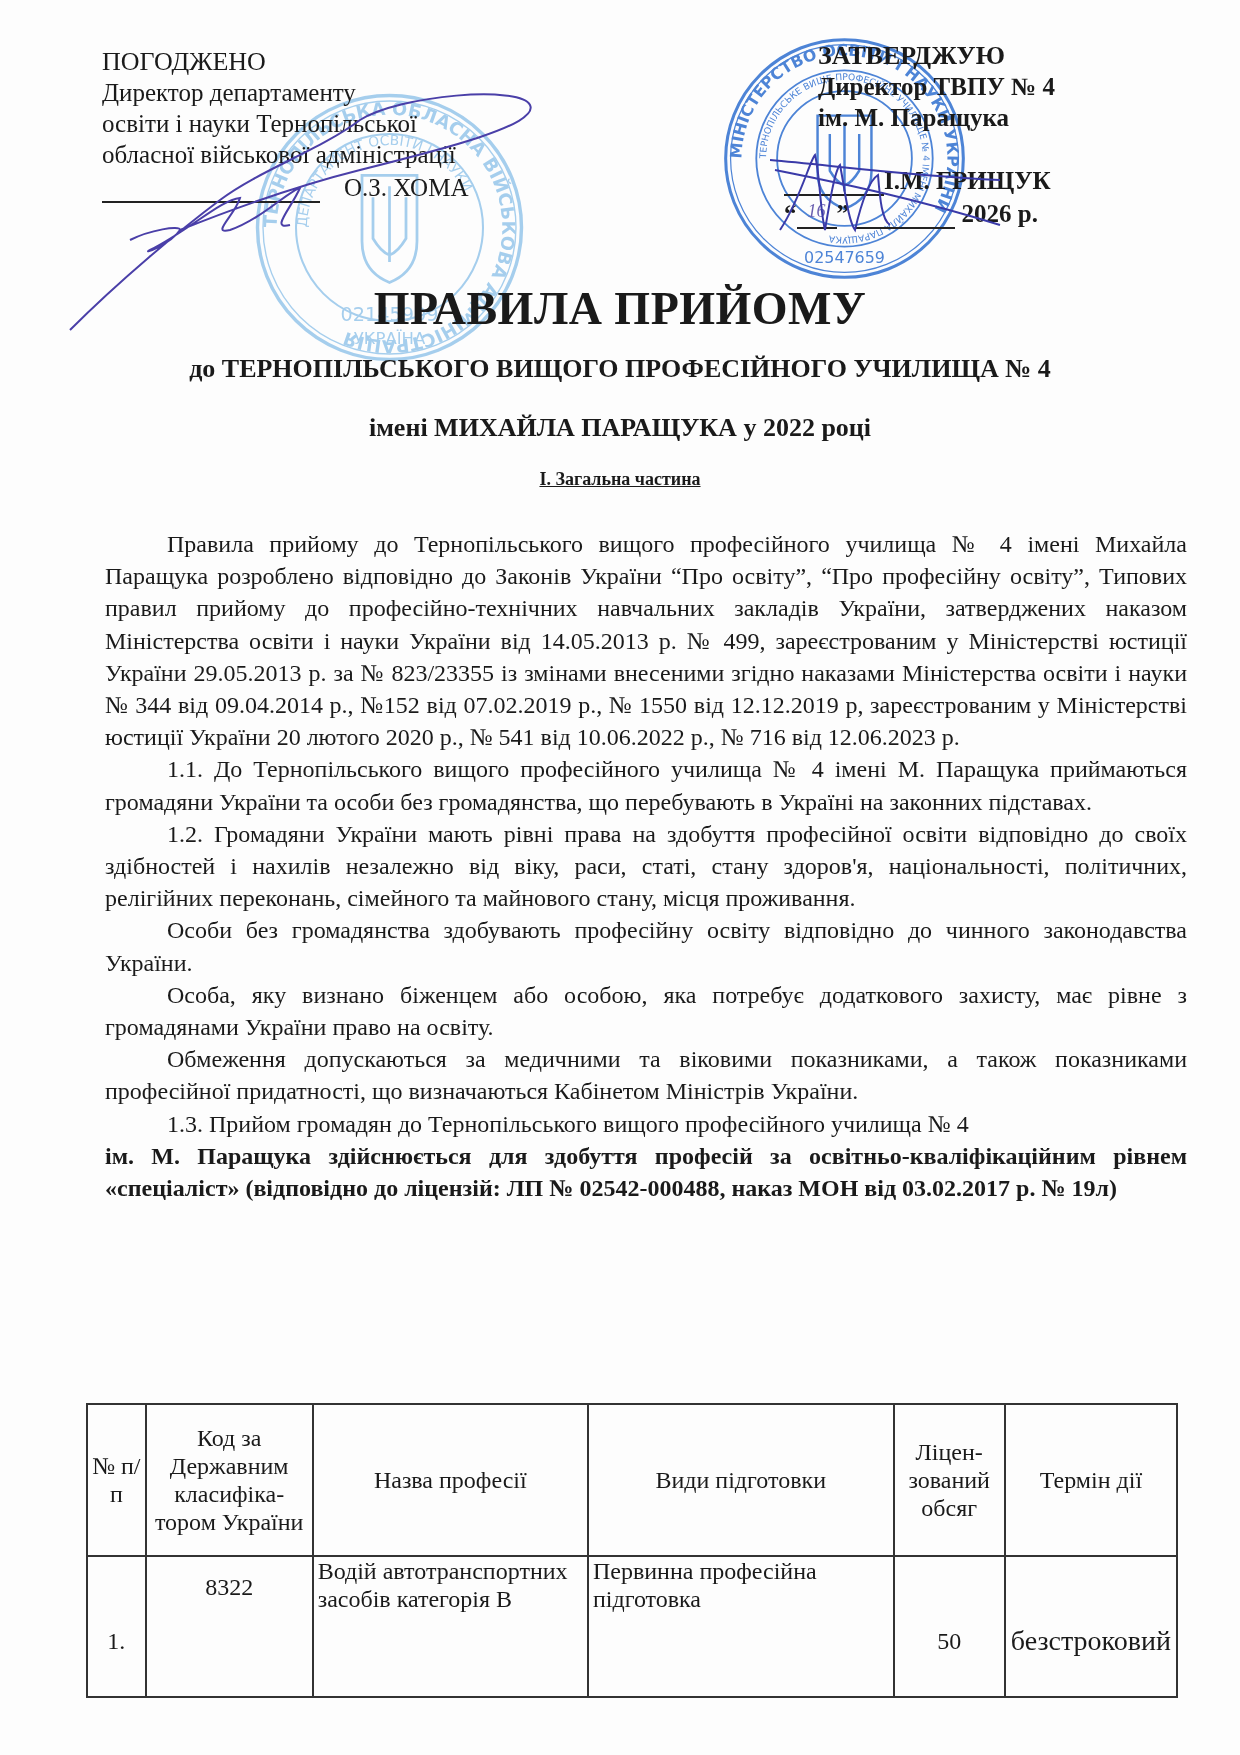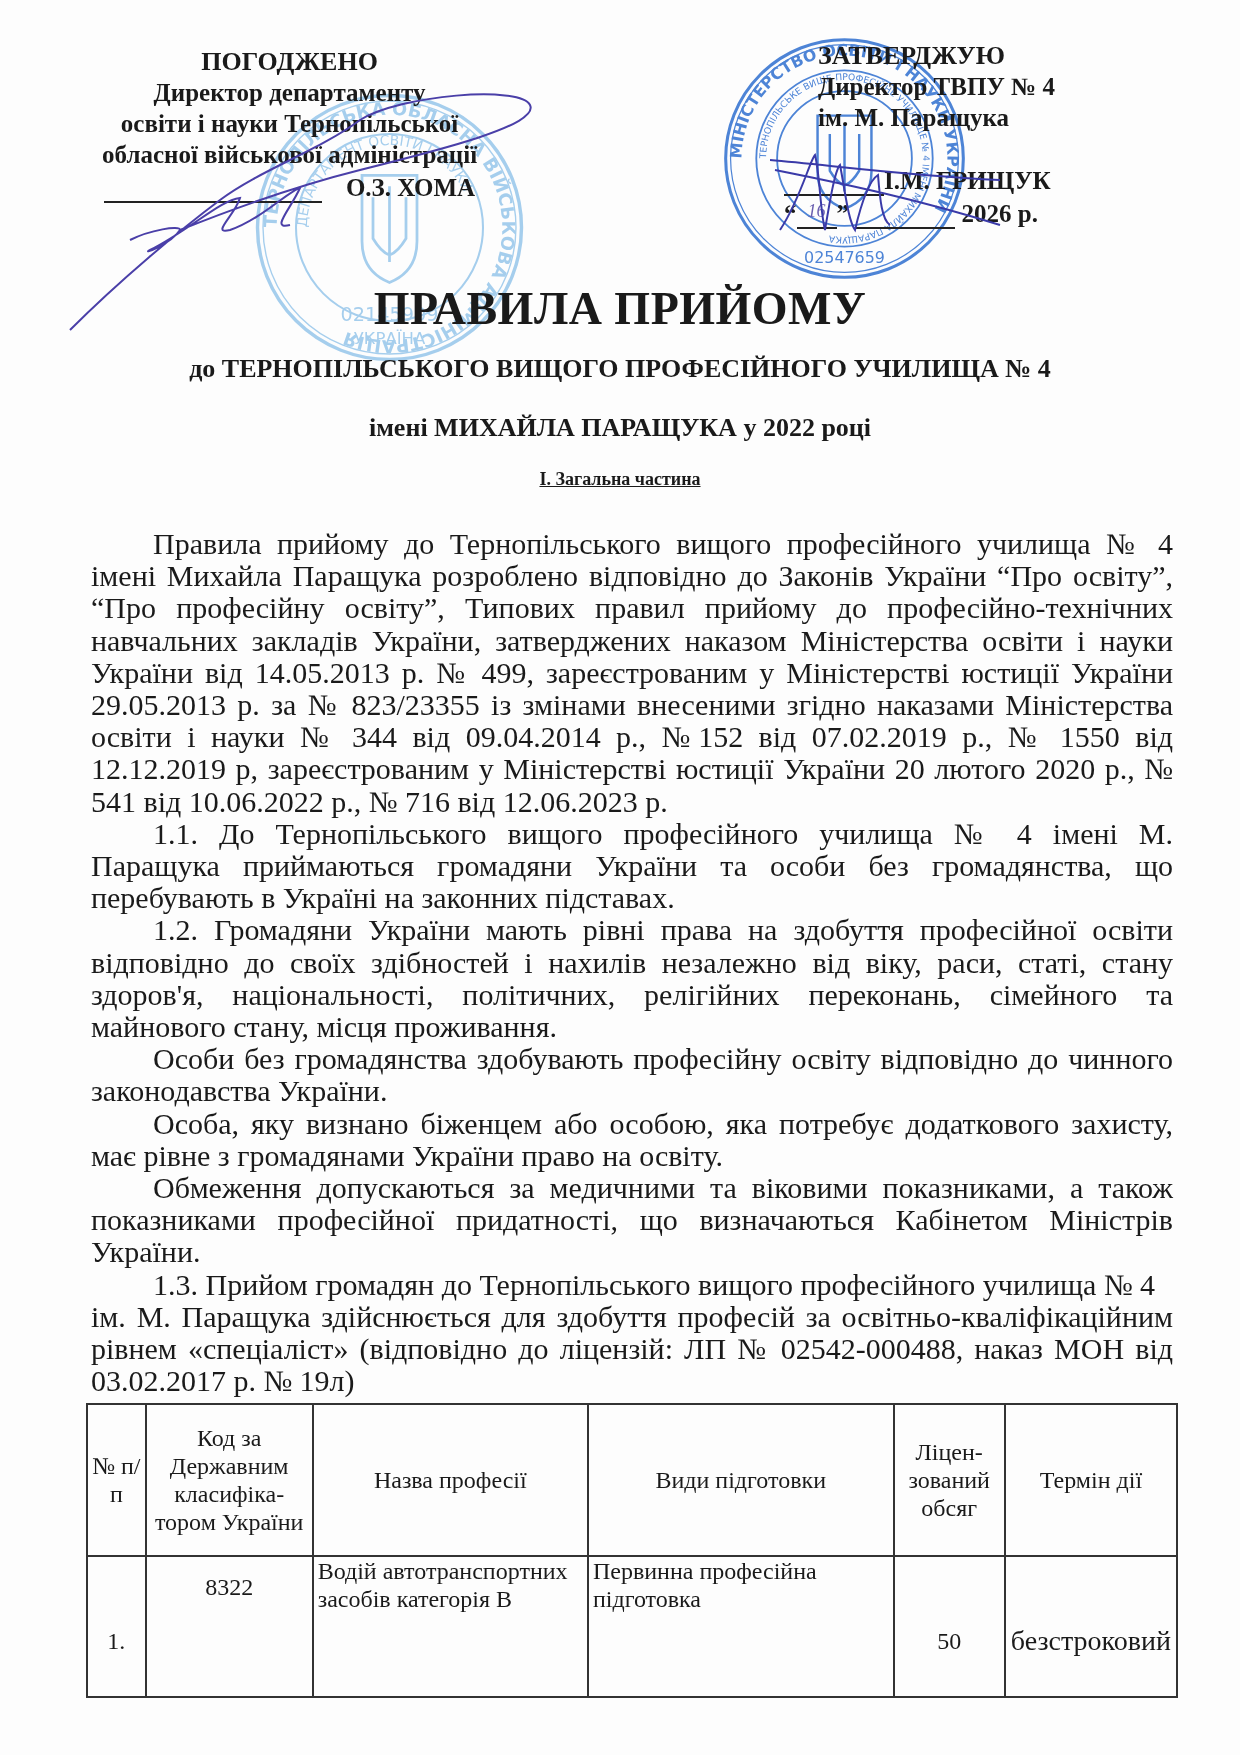--- a/index.html
+++ b/index.html
@@ -1,20 +1,20 @@
 <!DOCTYPE html>
 <html><head>
 <meta charset="utf-8">
 <style>
   html, body { margin: 0; padding: 0; background: #ffffff; }
   body { width: 1240px; height: 1755px; position: relative; overflow: hidden; font-family: "Liberation Serif", "DejaVu Serif", serif; color: #1a1a1a; }
   .page { position: absolute; left: 0; top: 0; width: 1240px; height: 1755px; background: #fdfdfd; }
 
   
-  .approve-left { position: absolute; left: 102px; top: 46px; font-weight: bold; font-size: 25px; line-height: 31px; z-index: 3; text-align: center; }
+  .approve-left { position: absolute; left: 102px; top: 46px; font-weight: normal; font-size: 25px; line-height: 31px; z-index: 3; }
   .approve-right { position: absolute; left: 818px; top: 40px; font-weight: bold; font-size: 25px; line-height: 31px; z-index: 3; }
   .approve-left .title, .approve-right .title { font-size: 26px; }
   .sigline { display: inline-block; border-bottom: 2px solid #222; vertical-align: bottom; }
   .name-left { margin-left: 24px; }
   .right-name-row { margin-top: 30px; }
   .date-row { display: block; margin-top: 0; }
 
   
   .stamp { position: absolute; border-radius: 50%; z-index: 1; }
   .stamp svg { width: 100%; height: 100%; }
@@ -25,23 +25,23 @@
   .sig-right { left: 770px; top: 140px; width: 240px; height: 110px; }
 
   
   .doc-title { position: absolute; left: 0; width: 1240px; top: 282px; text-align: center; font-weight: bold; font-size: 46px; z-index: 3; letter-spacing: 0.5px; }
   .doc-subtitle { position: absolute; left: 0; width: 1240px; text-align: center; font-weight: bold; font-size: 26px; z-index: 3; }
   .sub1 { top: 354px; }
   .sub2 { top: 413px; }
   .section-title { position: absolute; left: 0; width: 1240px; top: 469px; text-align: center; font-weight: bold; font-size: 18px; text-decoration: underline; }
 
   
-  .body { position: absolute; left: 91px; width: 1082px; top: 528px; font-size: 30px; line-height: 32.2px; text-align: justify; }
+  .body { position: absolute; left: 105px; width: 1082px; top: 528px; font-size: 24px; line-height: 32.2px; text-align: justify; }
   .body p { margin: 0; text-indent: 62px; }
-  .body p.no-indent { text-indent: 0; }
+  .body p.no-indent { text-indent: 0; font-weight: bold; }
 
   
   .table-wrap { position: absolute; left: 86px; top: 1403px; width: 1092px; }
   table { border-collapse: collapse; width: 100%; font-size: 24px; }
   td, th { border: 2px solid #333; font-weight: normal; vertical-align: middle; line-height: 28px; padding: 2px 4px; }
   th { text-align: center; }
   .col-num { width: 48px; }
   .col-code { width: 155px; }
   .col-name { width: 262px; }
   .col-type { width: 292px; }

